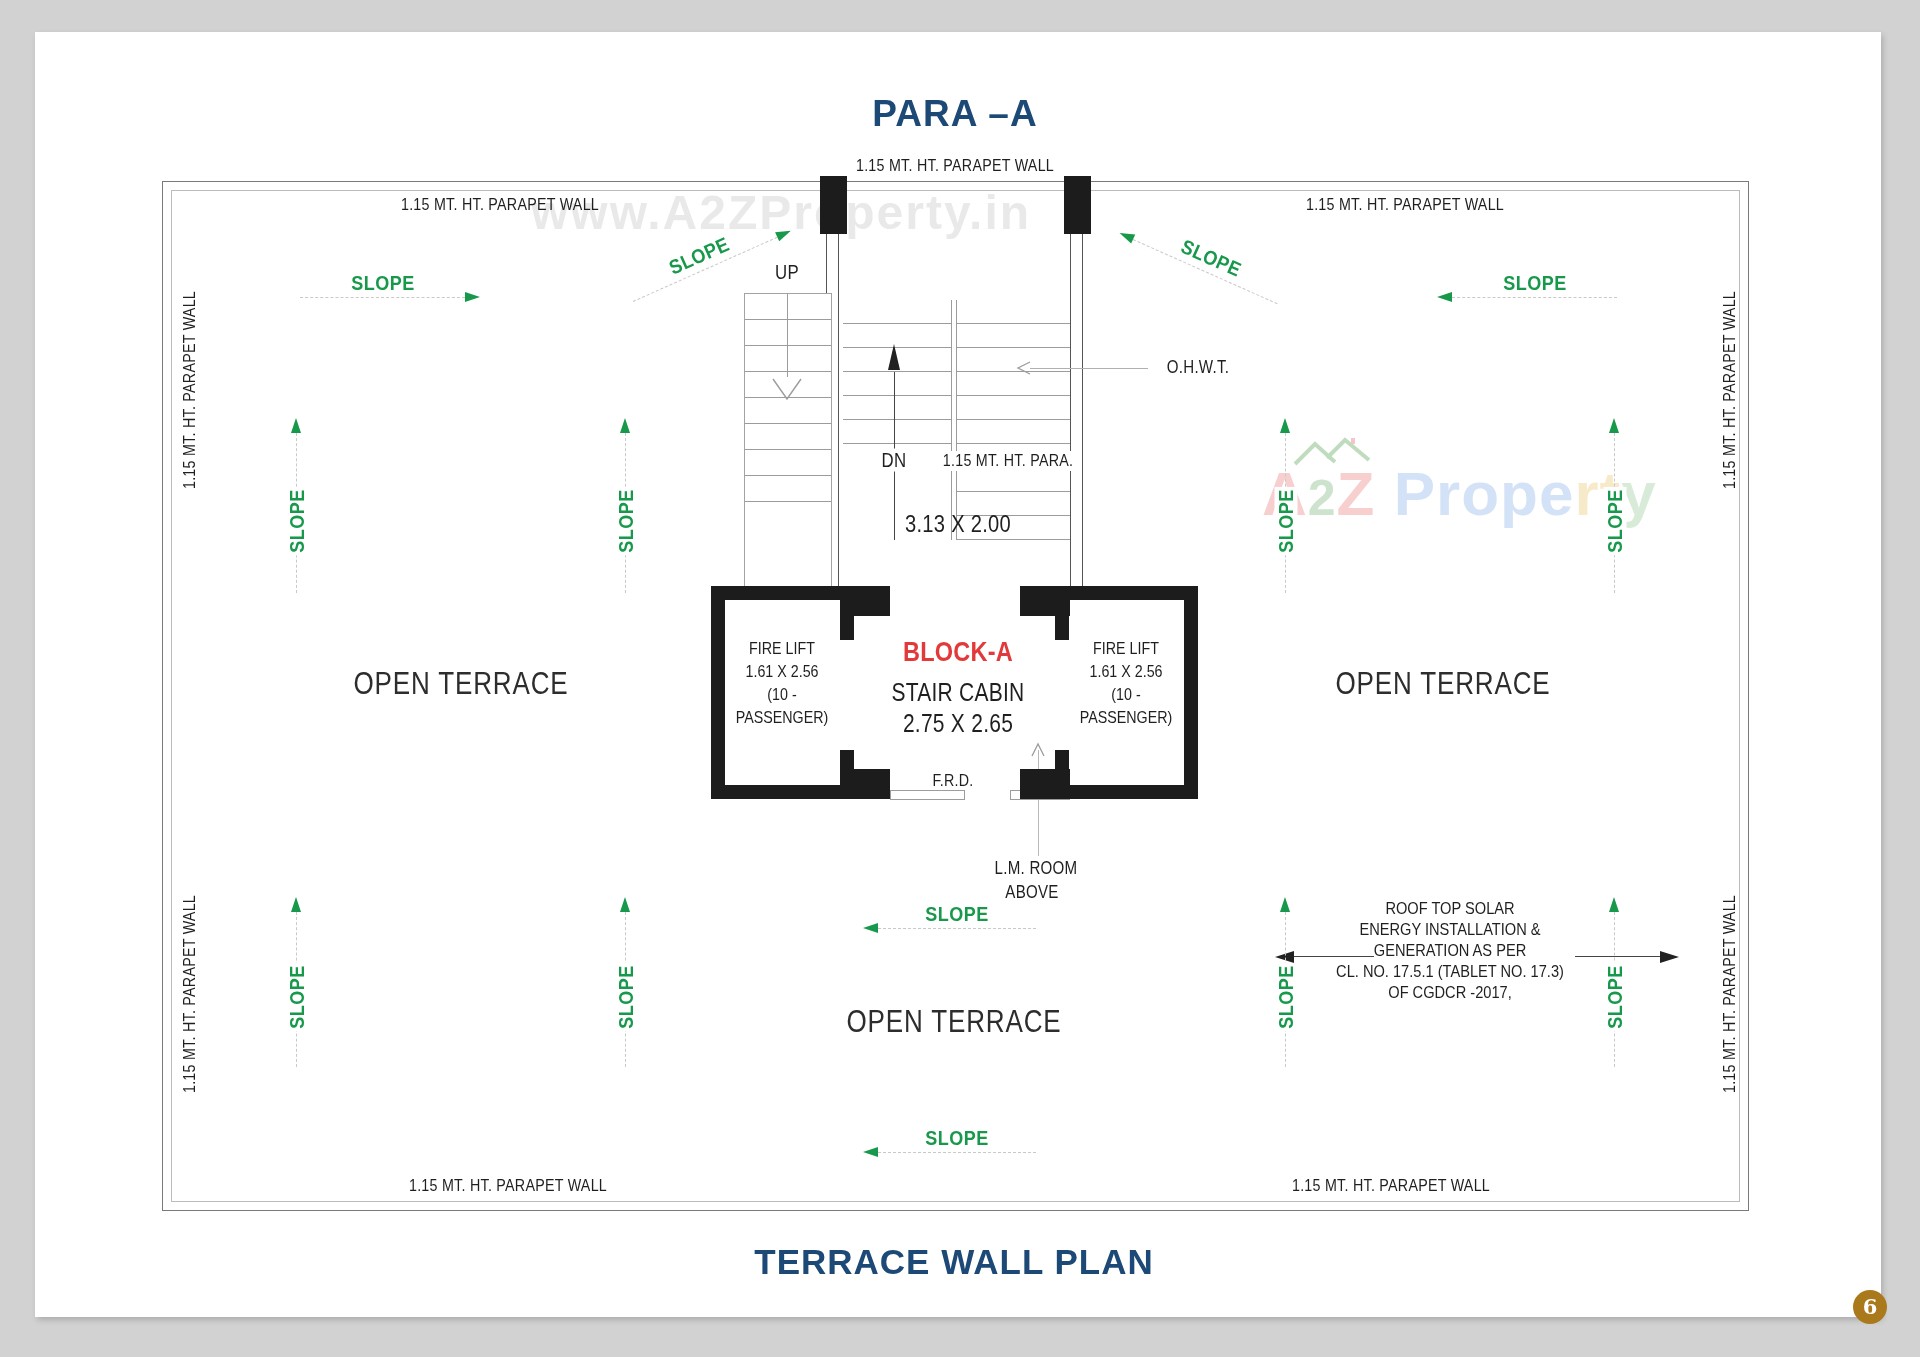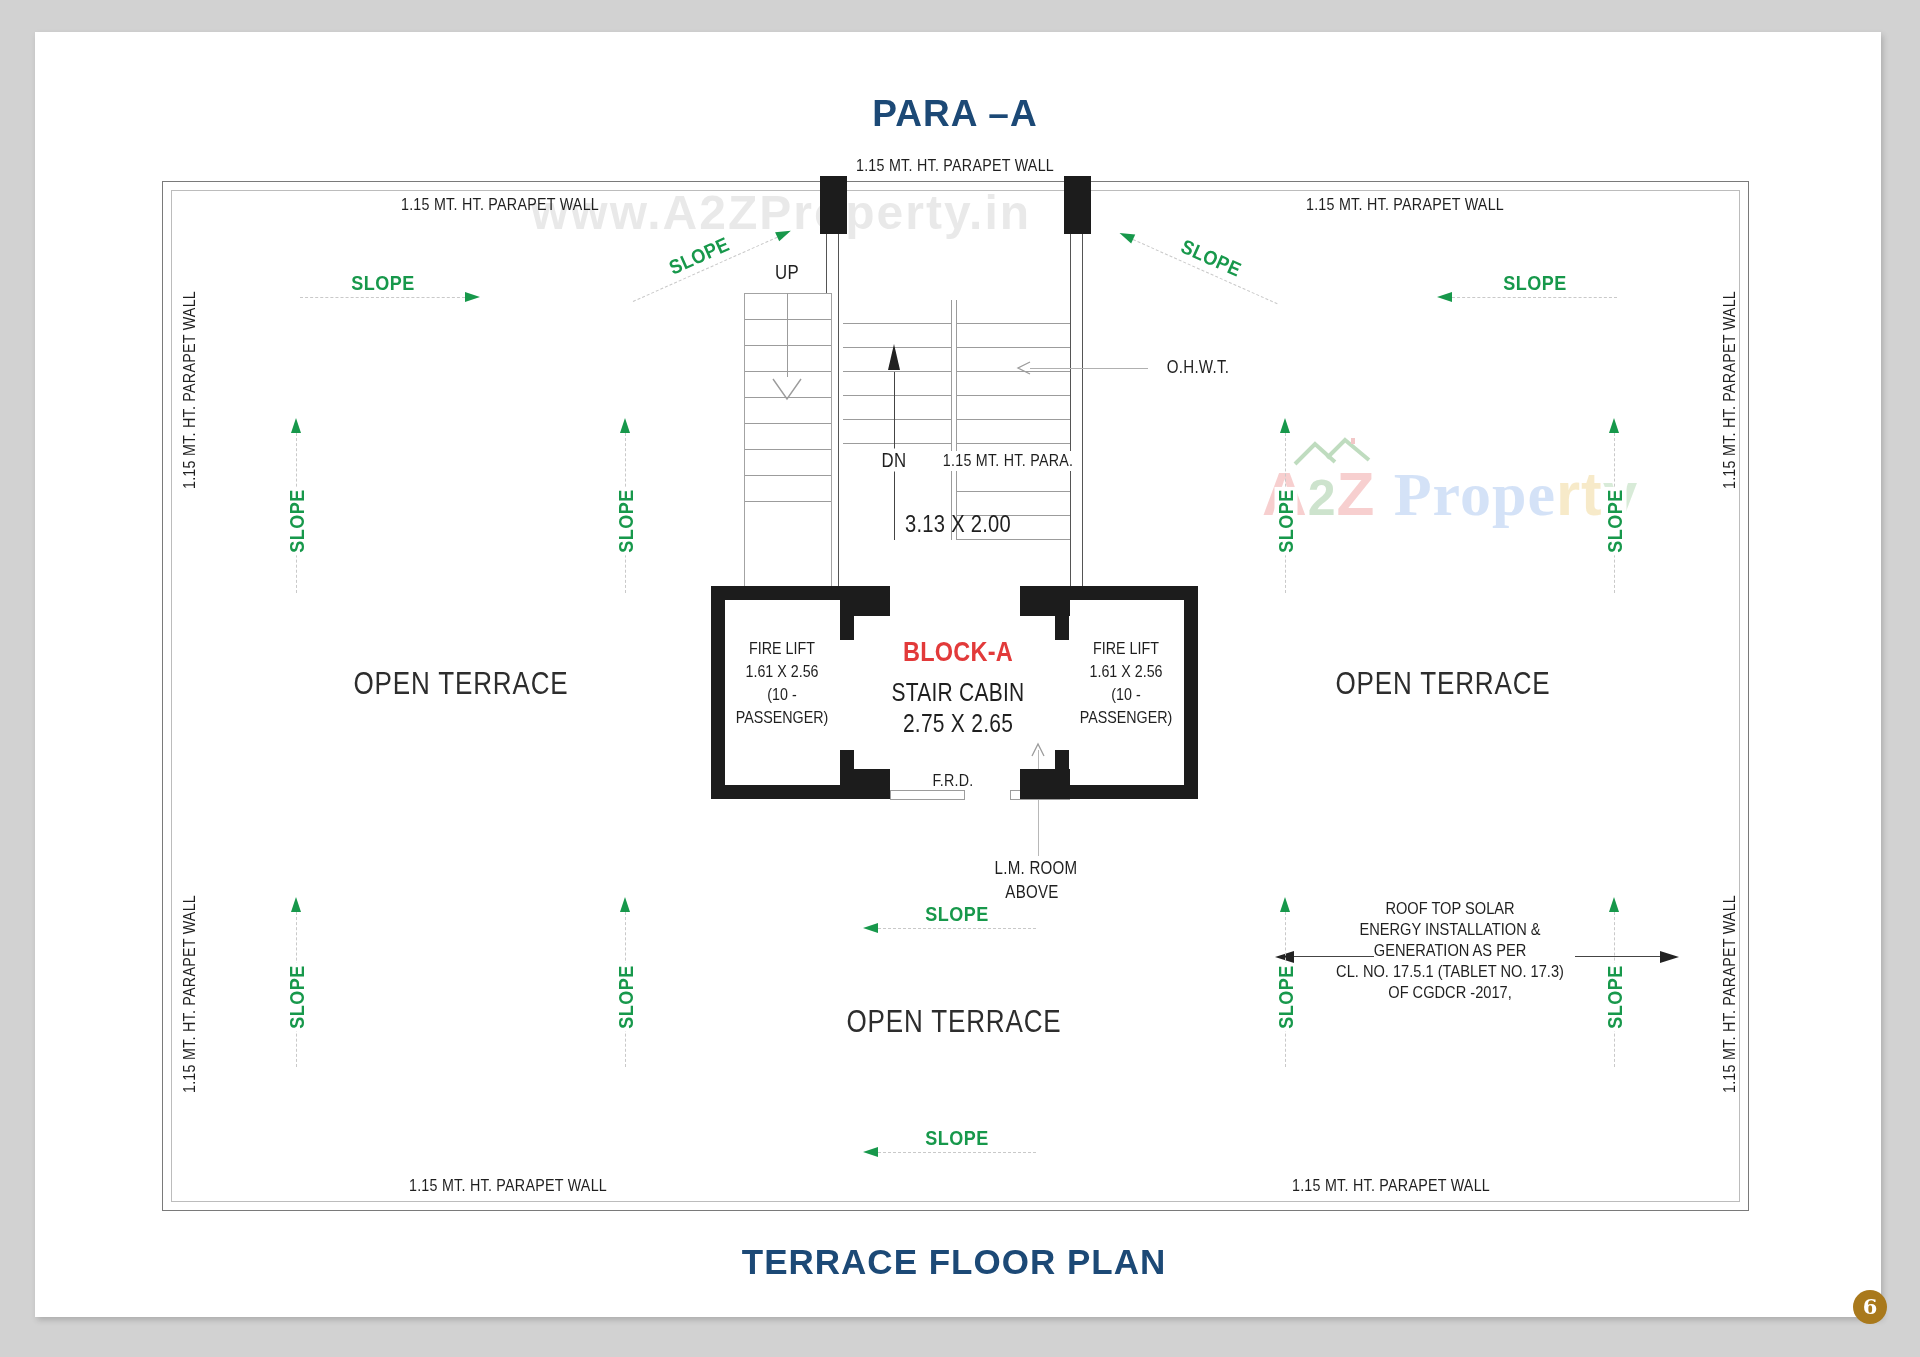--- a/index.html
+++ b/index.html
@@ -82,25 +82,25 @@
   <div id="sheet"></div>
 
   <div class="wm-url">www.A2ZProperty.in</div>
   <svg class="wm-house" width="80" height="30" viewBox="0 0 80 30">
     <polyline points="2,28 22,8 42,26" fill="none" stroke="#8cc08c" stroke-width="4"></polyline>
     <polyline points="34,22 52,4 76,24" fill="none" stroke="#8cc08c" stroke-width="4"></polyline>
     <line x1="60" y1="8" x2="60" y2="2" stroke="#e89a9a" stroke-width="4"></line>
   </svg>
   <div class="wm-logo">
     <span class="logo-a">A</span><span class="logo-2">2</span><span class="logo-z">Z</span>
-    <span><span style="color: rgb(171, 199, 240); font-family: Liberation Serif, serif;">Prope</span><span style="color: rgb(240, 215, 149);">rt</span><span style="color: rgb(179, 217, 179);">y</span></span>
+    <span><span style="color: rgb(171, 199, 240);">Prope</span><span style="color: rgb(240, 215, 149);">rt</span><span style="color: rgb(179, 217, 179);">y</span></span>
   </div>
 
   <div class="title-top navy">PARA –A</div>
-  <div class="title-bottom navy">TERRACE FLOOR PLAN</div>
+  <div class="title-bottom navy">TERRACE WALL PLAN</div>
   <div class="badge">6</div>
 
   <div class="frame-outer"></div>
   <div class="frame-inner"></div>
 
   <div class="blackwall" style="left:820px;top:176px;width:27px;height:58px;"></div>
   <div class="blackwall" style="left:1064px;top:176px;width:27px;height:58px;"></div>
 
   <div class="cabinwall" style="left:826px;top:234px;height:352px;"></div>
   <div class="cabinwall" style="left:1070px;top:234px;height:352px;"></div>

